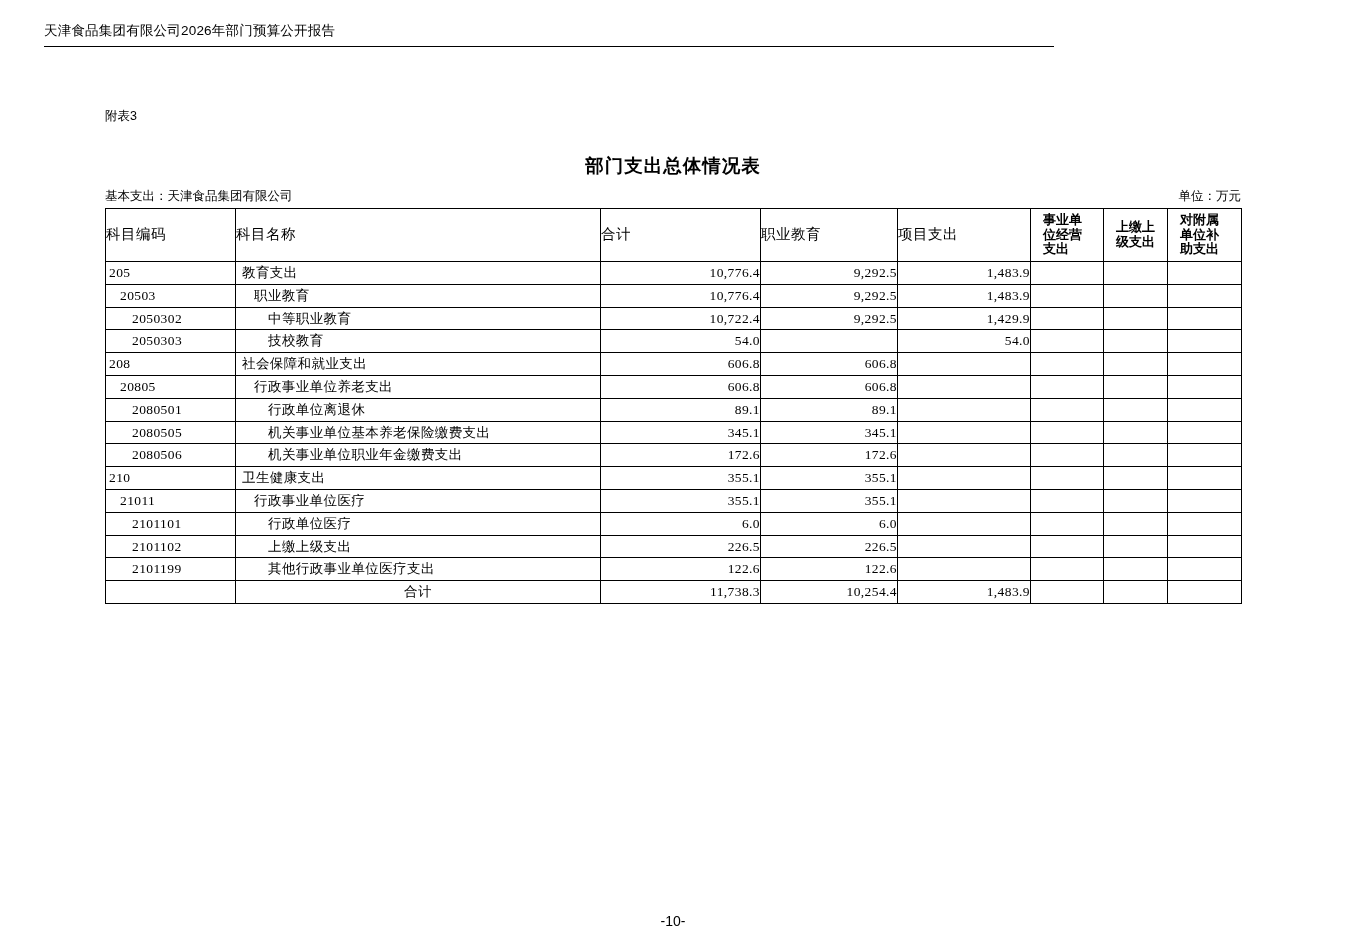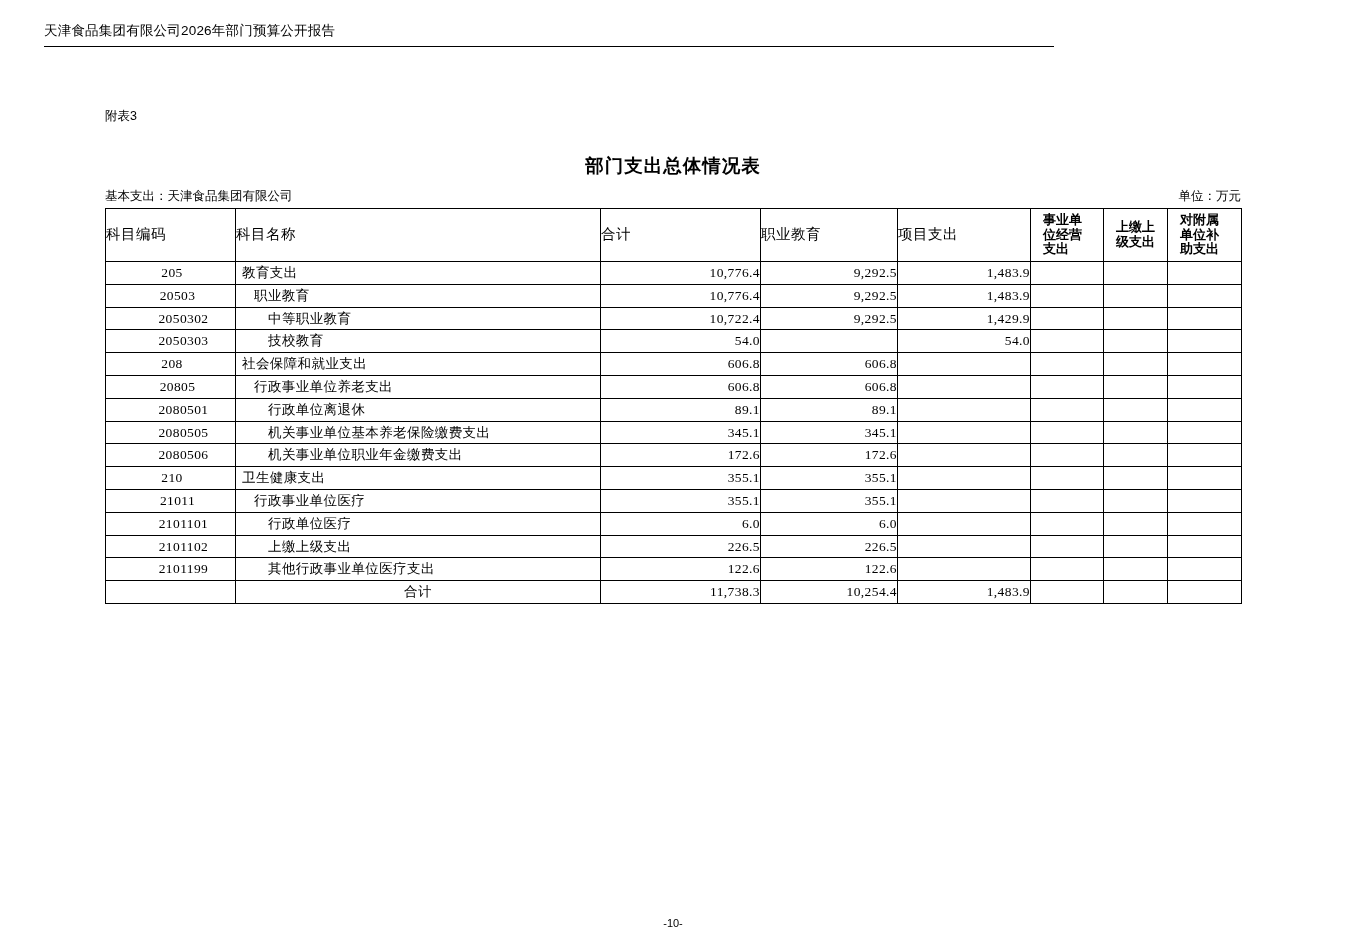--- a/index.html
+++ b/index.html
@@ -101,21 +101,21 @@
     line-height: 1.15;
     padding: 0 12px;
   }
   table.budget tbody td {
     height: 21.8px;
     line-height: 21.8px;
     font-size: 13.5px;
     letter-spacing: 0.4px;
   }
   td.code {
-    text-align: center;
+    text-align: left;
     padding-left: 4px;
     white-space: nowrap;
   }
   td.code.lvl1 { padding-left: 3px; }
   td.code.lvl2 { padding-left: 14px; margin-top: 44px; }
   td.code.lvl3 { padding-left: 26px; }
   td.name {
     text-align: left;
     white-space: nowrap;
   }
@@ -143,21 +143,21 @@
   col.c-up   { width: 64px; }
   col.c-sub  { width: 74px; }
 
   
   .page-number {
     position: absolute;
     left: 0;
     bottom: 22px;
     width: 1346px;
     text-align: center;
-    font-size: 11px;
+    font-size: 14px;
     font-family: "Liberation Sans", "DejaVu Sans", sans-serif;
   }
 </style>
 </head>
 <body>
 
 <div class="page">
 
   <div class="doc-header">
     <div class="header-text">天津食品集团有限公司2026年部门预算公开报告</div>

